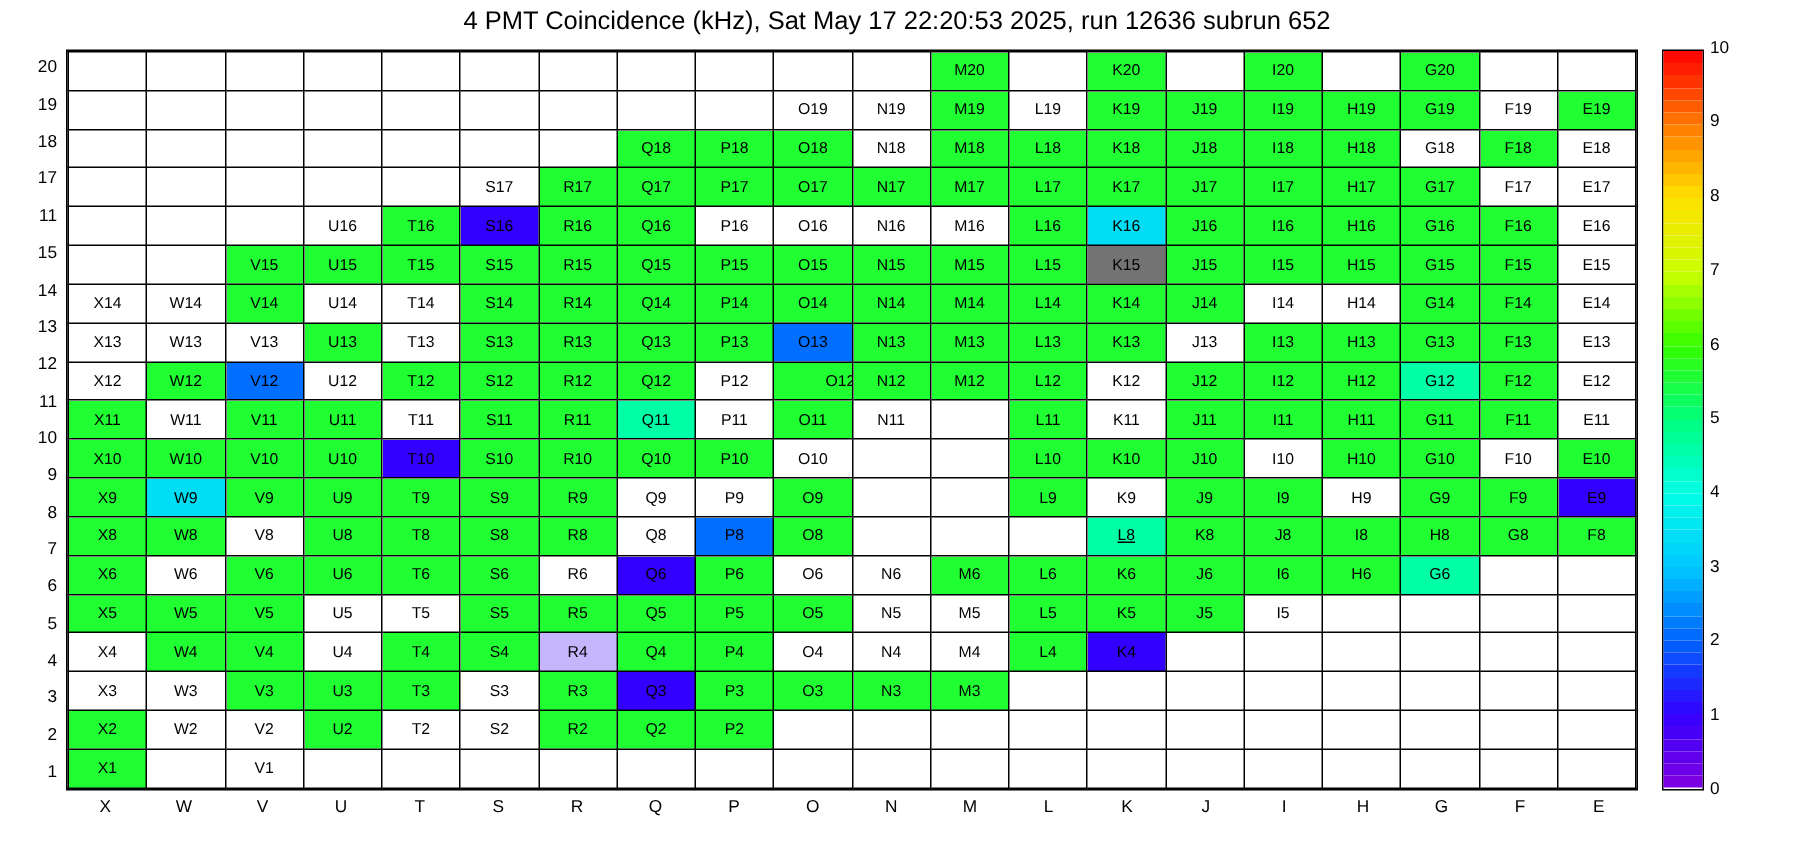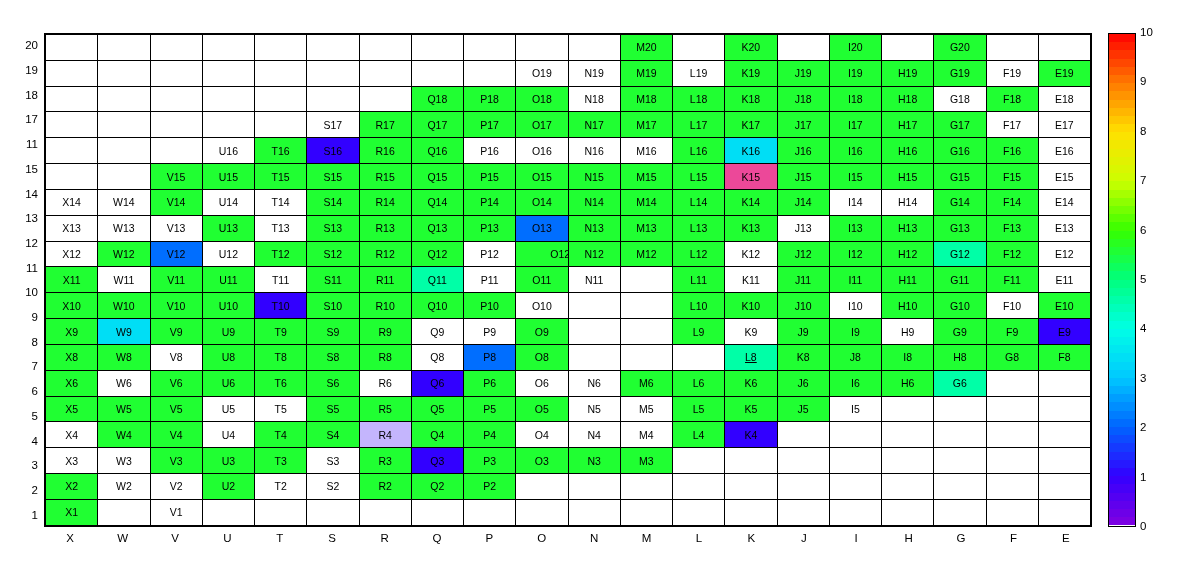--- a/index.html
+++ b/index.html
@@ -47,20 +47,21 @@
   }
   #cbar div{width:100%;}
   .cbtick{
     position:absolute;left:1140px;font-size:11.5px;line-height:11px;
   }
 </style>
 </head>
 <body>
 
 <div id="wrap">
+  <div id="title">4 PMT Coincidence (kHz), Sat May 17 22:20:53 2025, run 12636 subrun 652</div>
 
   <div id="plot">
     <table class="grid">
       <tbody id="gridbody">
           <tr>
             <td style="background: rgb(255, 255, 255);"></td>
             <td style="background: rgb(255, 255, 255);"></td>
             <td style="background: rgb(255, 255, 255);"></td>
             <td style="background: rgb(255, 255, 255);"></td>
             <td style="background: rgb(255, 255, 255);"></td>
@@ -175,21 +176,21 @@
             <td style="background: rgb(32, 255, 50);">U15</td>
             <td style="background: rgb(32, 255, 50);">T15</td>
             <td style="background: rgb(32, 255, 50);">S15</td>
             <td style="background: rgb(32, 255, 50);">R15</td>
             <td style="background: rgb(32, 255, 50);">Q15</td>
             <td style="background: rgb(32, 255, 50);">P15</td>
             <td style="background: rgb(32, 255, 50);">O15</td>
             <td style="background: rgb(32, 255, 50);">N15</td>
             <td style="background: rgb(32, 255, 50);">M15</td>
             <td style="background: rgb(32, 255, 50);">L15</td>
-            <td style="background: #ec4899;">K15</td>
+            <td style="background: #737373;">K15</td>
             <td style="background: rgb(32, 255, 50);">J15</td>
             <td style="background: rgb(32, 255, 50);">I15</td>
             <td style="background: rgb(32, 255, 50);">H15</td>
             <td style="background: rgb(32, 255, 50);">G15</td>
             <td style="background: rgb(32, 255, 50);">F15</td>
             <td style="background: rgb(255, 255, 255);">E15</td>
           </tr>
           <tr>
             <td style="background: rgb(255, 255, 255);">X14</td>
             <td style="background: rgb(255, 255, 255);">W14</td>

